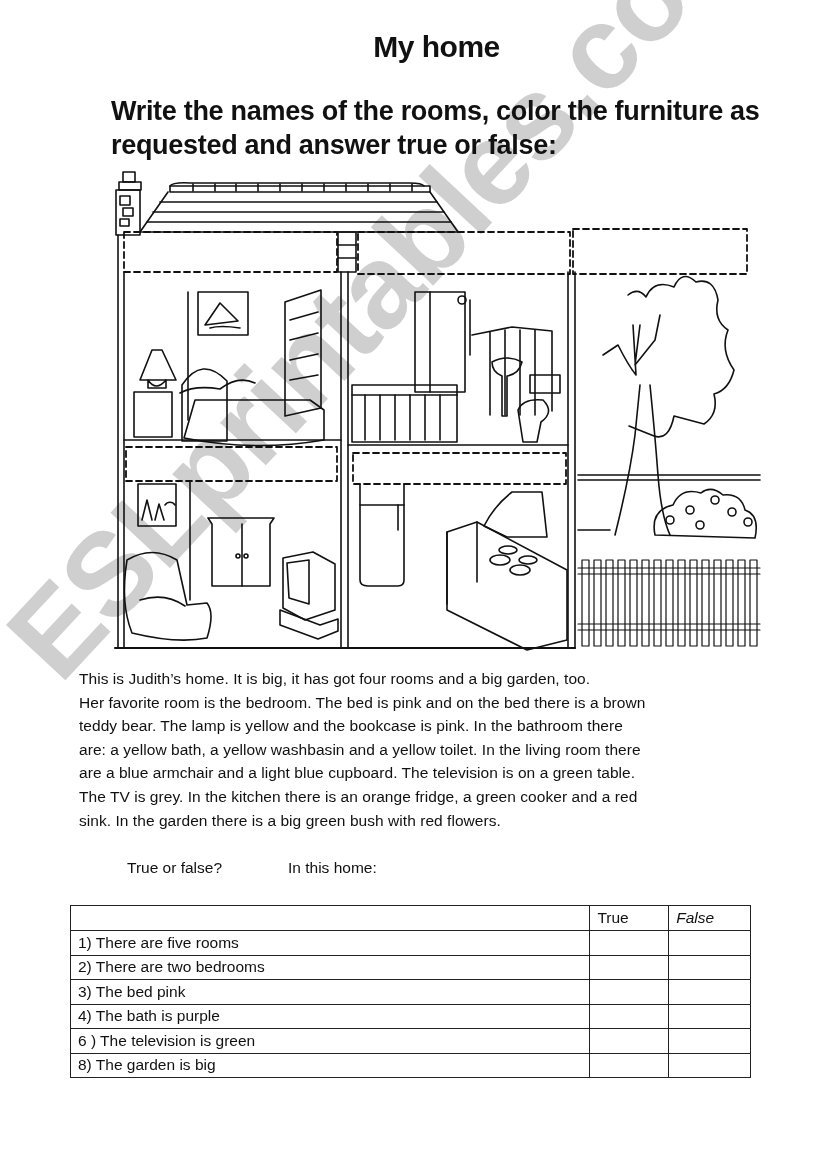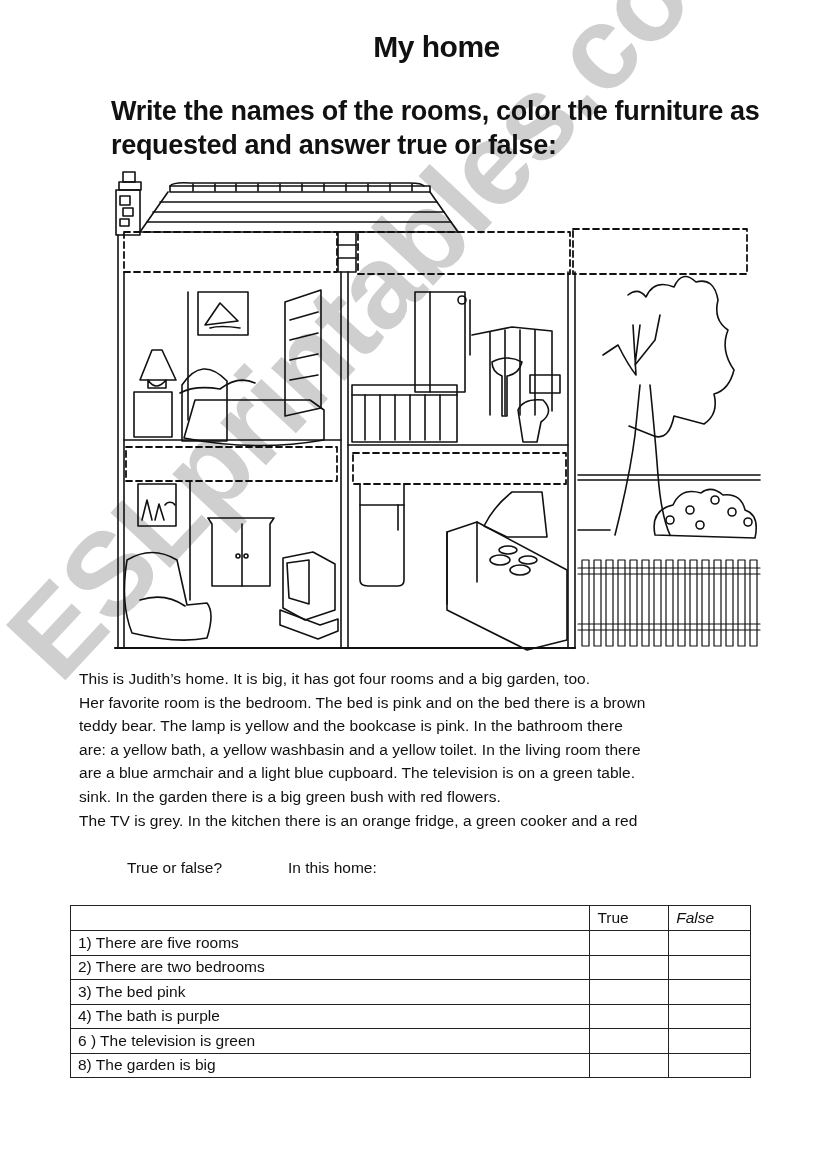--- a/index.html
+++ b/index.html
@@ -191,22 +191,22 @@
     <rect x="750" y="560" width="7" height="86"></rect>
   </g>
 </svg>
 
 <div class="story">
   <p>This is Judith’s home. It is big, it has got four rooms and a big garden, too.</p>
   <p>Her favorite room is the bedroom. The bed is pink and on the bed there is a brown</p>
   <p>teddy bear. The lamp is yellow and the bookcase is pink. In the bathroom there</p>
   <p>are: a yellow bath, a yellow washbasin and a yellow toilet. In the living room there</p>
   <p>are a blue armchair and a light blue cupboard. The television is on a green table.</p>
+  <p>The TV is grey. In the kitchen there is an orange fridge, a green cooker and a red</p>
   <p>sink. In the garden there is a big  green bush with red flowers.</p>
-  <p>The TV is grey. In the kitchen there is an orange fridge, a green cooker and a red</p>
 </div>
 
 <div class="tf-label" style="left:79px">True or false?</div>
 <div class="tf-label" style="left:240px">In this home:</div>
 
 <table class="tf">
   <tbody>
       <tr>
     <th class="c1"></th>
     <th class="c2">True</th>

